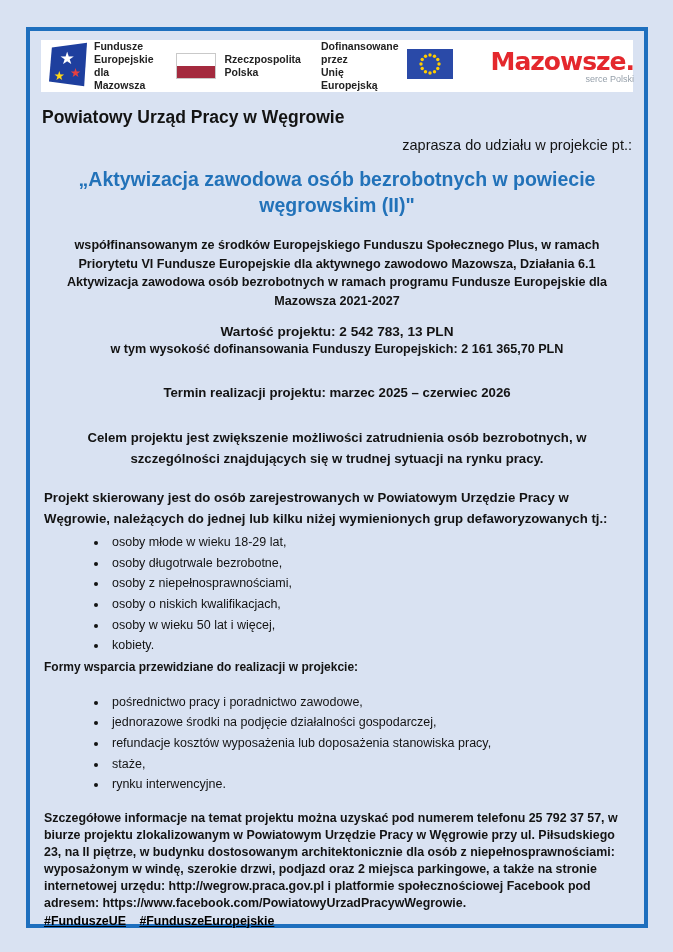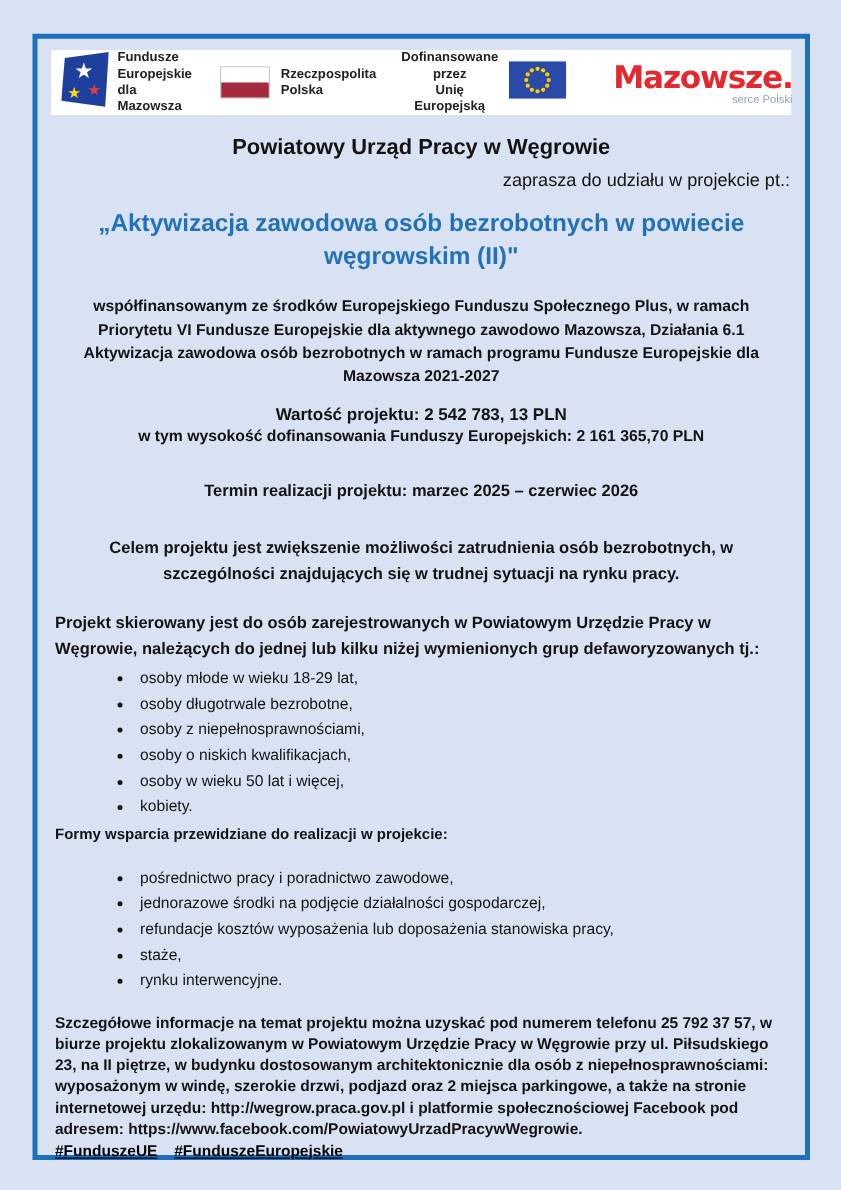--- a/index.html
+++ b/index.html
@@ -21,39 +21,39 @@
   .logo-strip{
     margin:9px 11px 0 11px;
     background:#ffffff;
     height:52px;
     display:flex;align-items:center;
     padding:0 8px;
     box-sizing:border-box;
   }
   .logo-group{display:flex;align-items:center;}
   .logo-text{font-size:10.5px;font-weight:bold;line-height:1.25;color:#222;}
-  .logo-text.right{text-align:center;}
+  .logo-text.right{text-align:left;}
   .fe-group .logo-text{margin-left:7px;}
   .pl-group{margin-left:22px;}
   .pl-flag{width:40px;height:26px;border:1px solid #c9c9c9;box-sizing:border-box;}
   .pl-flag .w{height:50%;background:#ffffff;}
   .pl-flag .r{height:50%;background:#a42a3e;}
   .pl-group .logo-text{margin-left:9px;}
   .eu-group{margin-left:20px;}
   .eu-group .logo-text{margin-right:8px;}
   .vdivider{width:2px;height:42px;background:#1a1a1a;margin:0 16px 0 22px;}
   .mazowsze{display:inline-block;text-align:right;line-height:1;}
   .mz-name{
     font-family:"DejaVu Sans",sans-serif;
     color:#e4282d;font-weight:bold;font-size:25px;letter-spacing:-1px;
   }
   .mz-tag{font-size:9px;color:#97a1ab;margin-top:1px;}
   
   .content{padding:0 12px;}
-  .org-title{font-size:17.5px;font-weight:bold;text-align:center;margin:15px 0 0;}
+  .org-title{font-size:17.5px;font-weight:bold;margin:15px 0 0;}
   .invite{font-size:14.5px;text-align:right;margin:9px 0 0;}
   .project-title{
     font-size:19.5px;font-weight:bold;color:#2272b9;
     text-align:center;margin:13px 36px 0;line-height:1.35;
   }
   .funding{font-size:12.6px;font-weight:bold;text-align:center;margin:17px 2px 0;line-height:1.5;}
   .value-line{font-size:13.6px;font-weight:bold;text-align:center;margin:13px 0 0;}
   .cofin-line{font-size:12.6px;font-weight:bold;text-align:center;margin:3px 0 0;}
   .timeline{font-size:13.2px;font-weight:bold;text-align:center;margin:29px 0 0;}
   .goal{font-size:13.2px;font-weight:bold;text-align:center;margin:28px 36px 0;line-height:1.55;}

